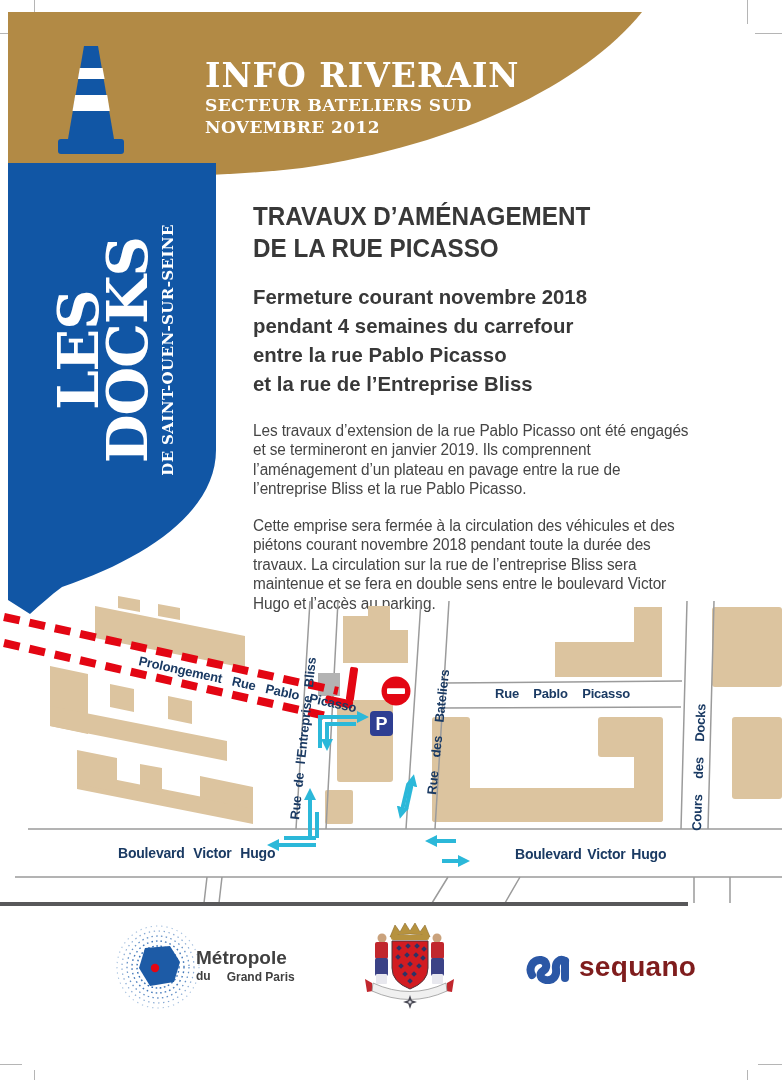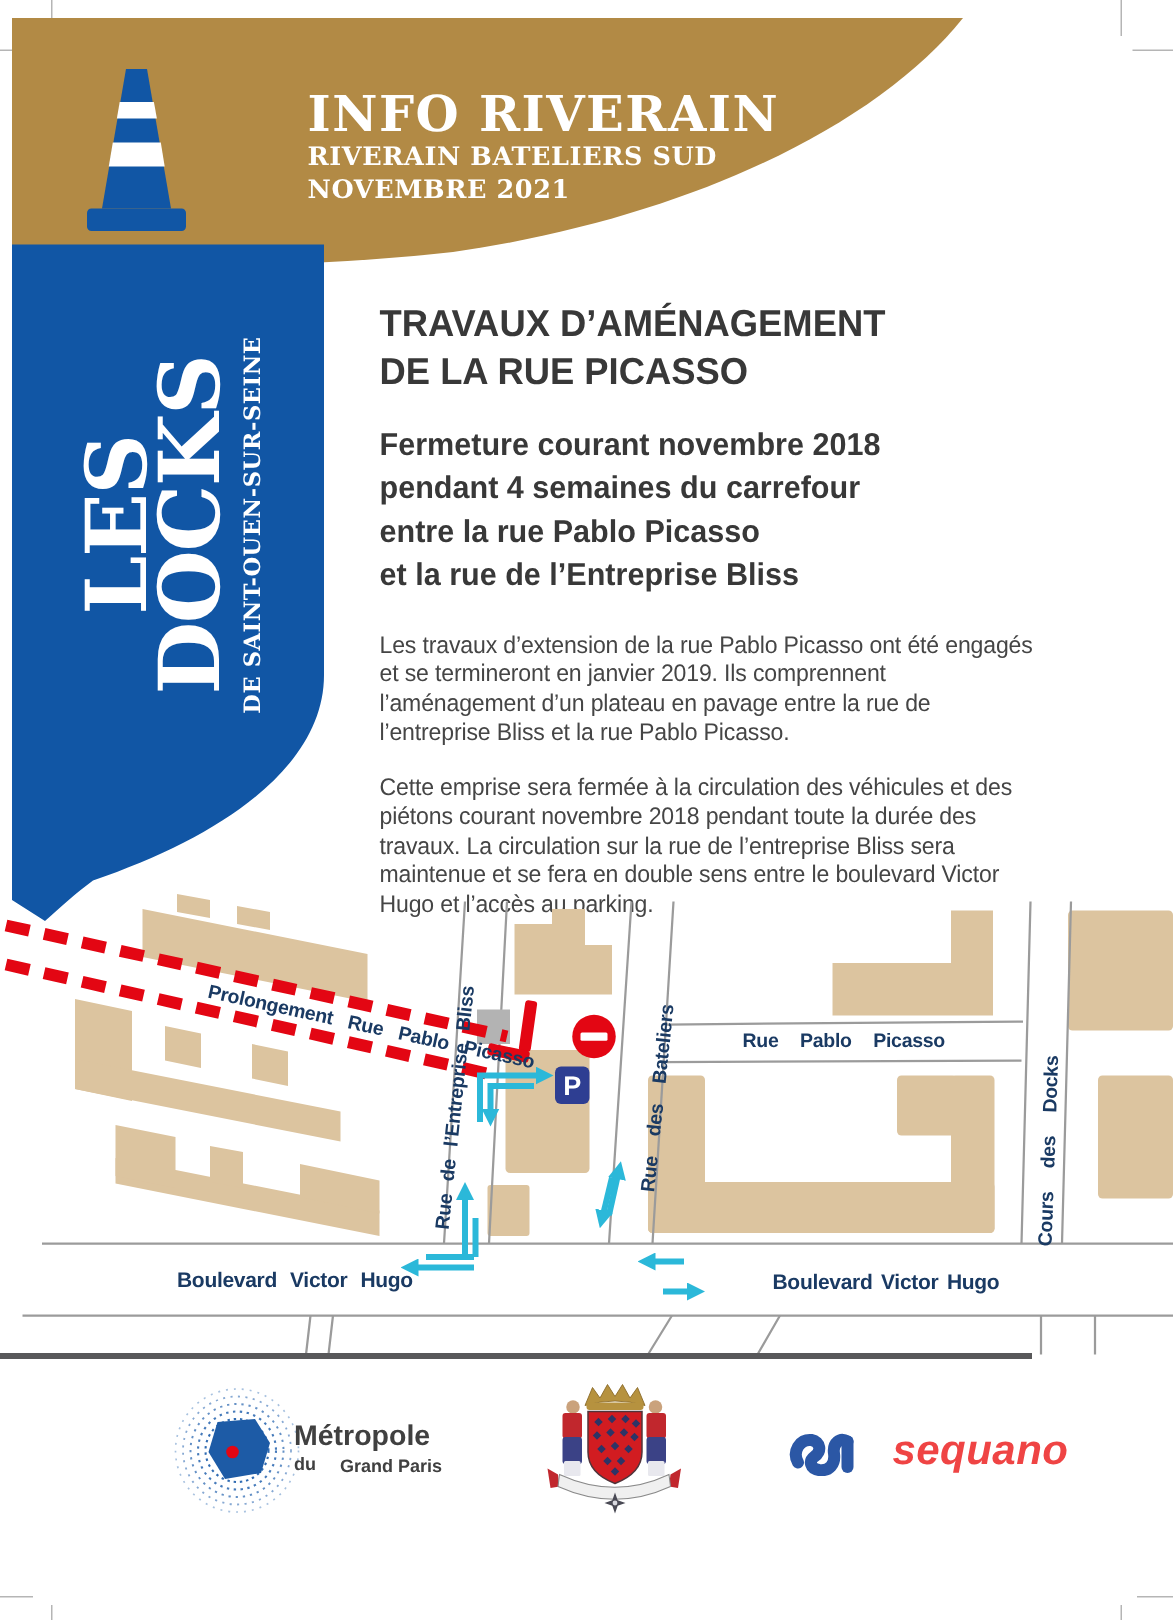--- a/index.html
+++ b/index.html
@@ -42,21 +42,21 @@
   #metropole-text .l1 { font-size:19px; }
   #metropole-text .row { display:flex; align-items:flex-end; margin-top:3px; }
   #metropole-text .du { font-size:12px; margin-right:16px; padding-bottom:1px; }
   #metropole-text .l2 { font-size:12px; }
   #crest-svg { position:absolute; left:362px; top:920px; }
   #mairie-name { position:absolute; left:320px; top:1014px; width:180px; text-align:center;
     font-family:"Liberation Serif", serif; color:#2a2a33; }
   #mairie-name .m1 { font-size:9.5px; letter-spacing:.6px; }
   #mairie-name .m2 { font-size:9.5px; letter-spacing:.3px; margin-top:4px; }
   #sequano { position:absolute; left:525px; top:950px; display:flex; align-items:center; }
-  #sequano-word { color:#ef4444; font-size:28px; font-weight:600; letter-spacing:.3px; margin-left:24px;font-style:italic; }
+  #sequano-word { color:#7f1d1d; font-size:28px; font-weight:600; letter-spacing:.3px; margin-left:8px; }
 </style>
 </head>
 <body>
 
 <div id="page">
 
   <div class="crop" style="left:34px;top:0;width:1px;height:24px;"></div>
   <div class="crop" style="left:0;top:33px;width:27px;height:1px;"></div>
   <div class="crop" style="left:747px;top:0;width:1px;height:24px;"></div>
   <div class="crop" style="left:755px;top:33px;width:27px;height:1px;"></div>
@@ -68,22 +68,22 @@
   <svg id="header-svg" width="782" height="200" viewBox="0 0 782 200">
     <path d="M8,12 H642 C586,82 462,145 302,168 C216,178 100,179 8,176 Z" fill="#b28a45"></path>
     <g>
       <polygon points="84,46 98,46 114,139 68,139" fill="#1156a5"></polygon>
       <polygon points="79.8,68 102.6,68 104.6,79 77.9,79" fill="#fff"></polygon>
       <polygon points="75.2,95 107.2,95 109.8,111 72.5,111" fill="#fff"></polygon>
       <rect x="58" y="139" width="66" height="15" rx="3" fill="#1156a5"></rect>
     </g>
   </svg>
   <div class="hdr-text" id="hdr-title">INFO RIVERAIN</div>
-  <div class="hdr-text" id="hdr-sector">RIVERAIN BATELIERS SUD</div>
-  <div class="hdr-text" id="hdr-date">NOVEMBRE 2021</div>
+  <div class="hdr-text" id="hdr-sector">SECTEUR BATELIERS SUD</div>
+  <div class="hdr-text" id="hdr-date">NOVEMBRE 2012</div>
 
   <svg id="sidebar-svg" width="230" height="470" viewBox="0 0 230 470">
     <path d="M8,8 H216 V295 C216,355 150,402 62,432 C51,440 40,450 30,459 L8,445 Z" fill="#1156a5"></path>
   </svg>
   <div id="sidebar-text">
     <div class="big">LES</div>
     <div class="big">DOCKS</div>
     <div class="small">DE SAINT-OUEN-SUR-SEINE</div>
   </div>
 

